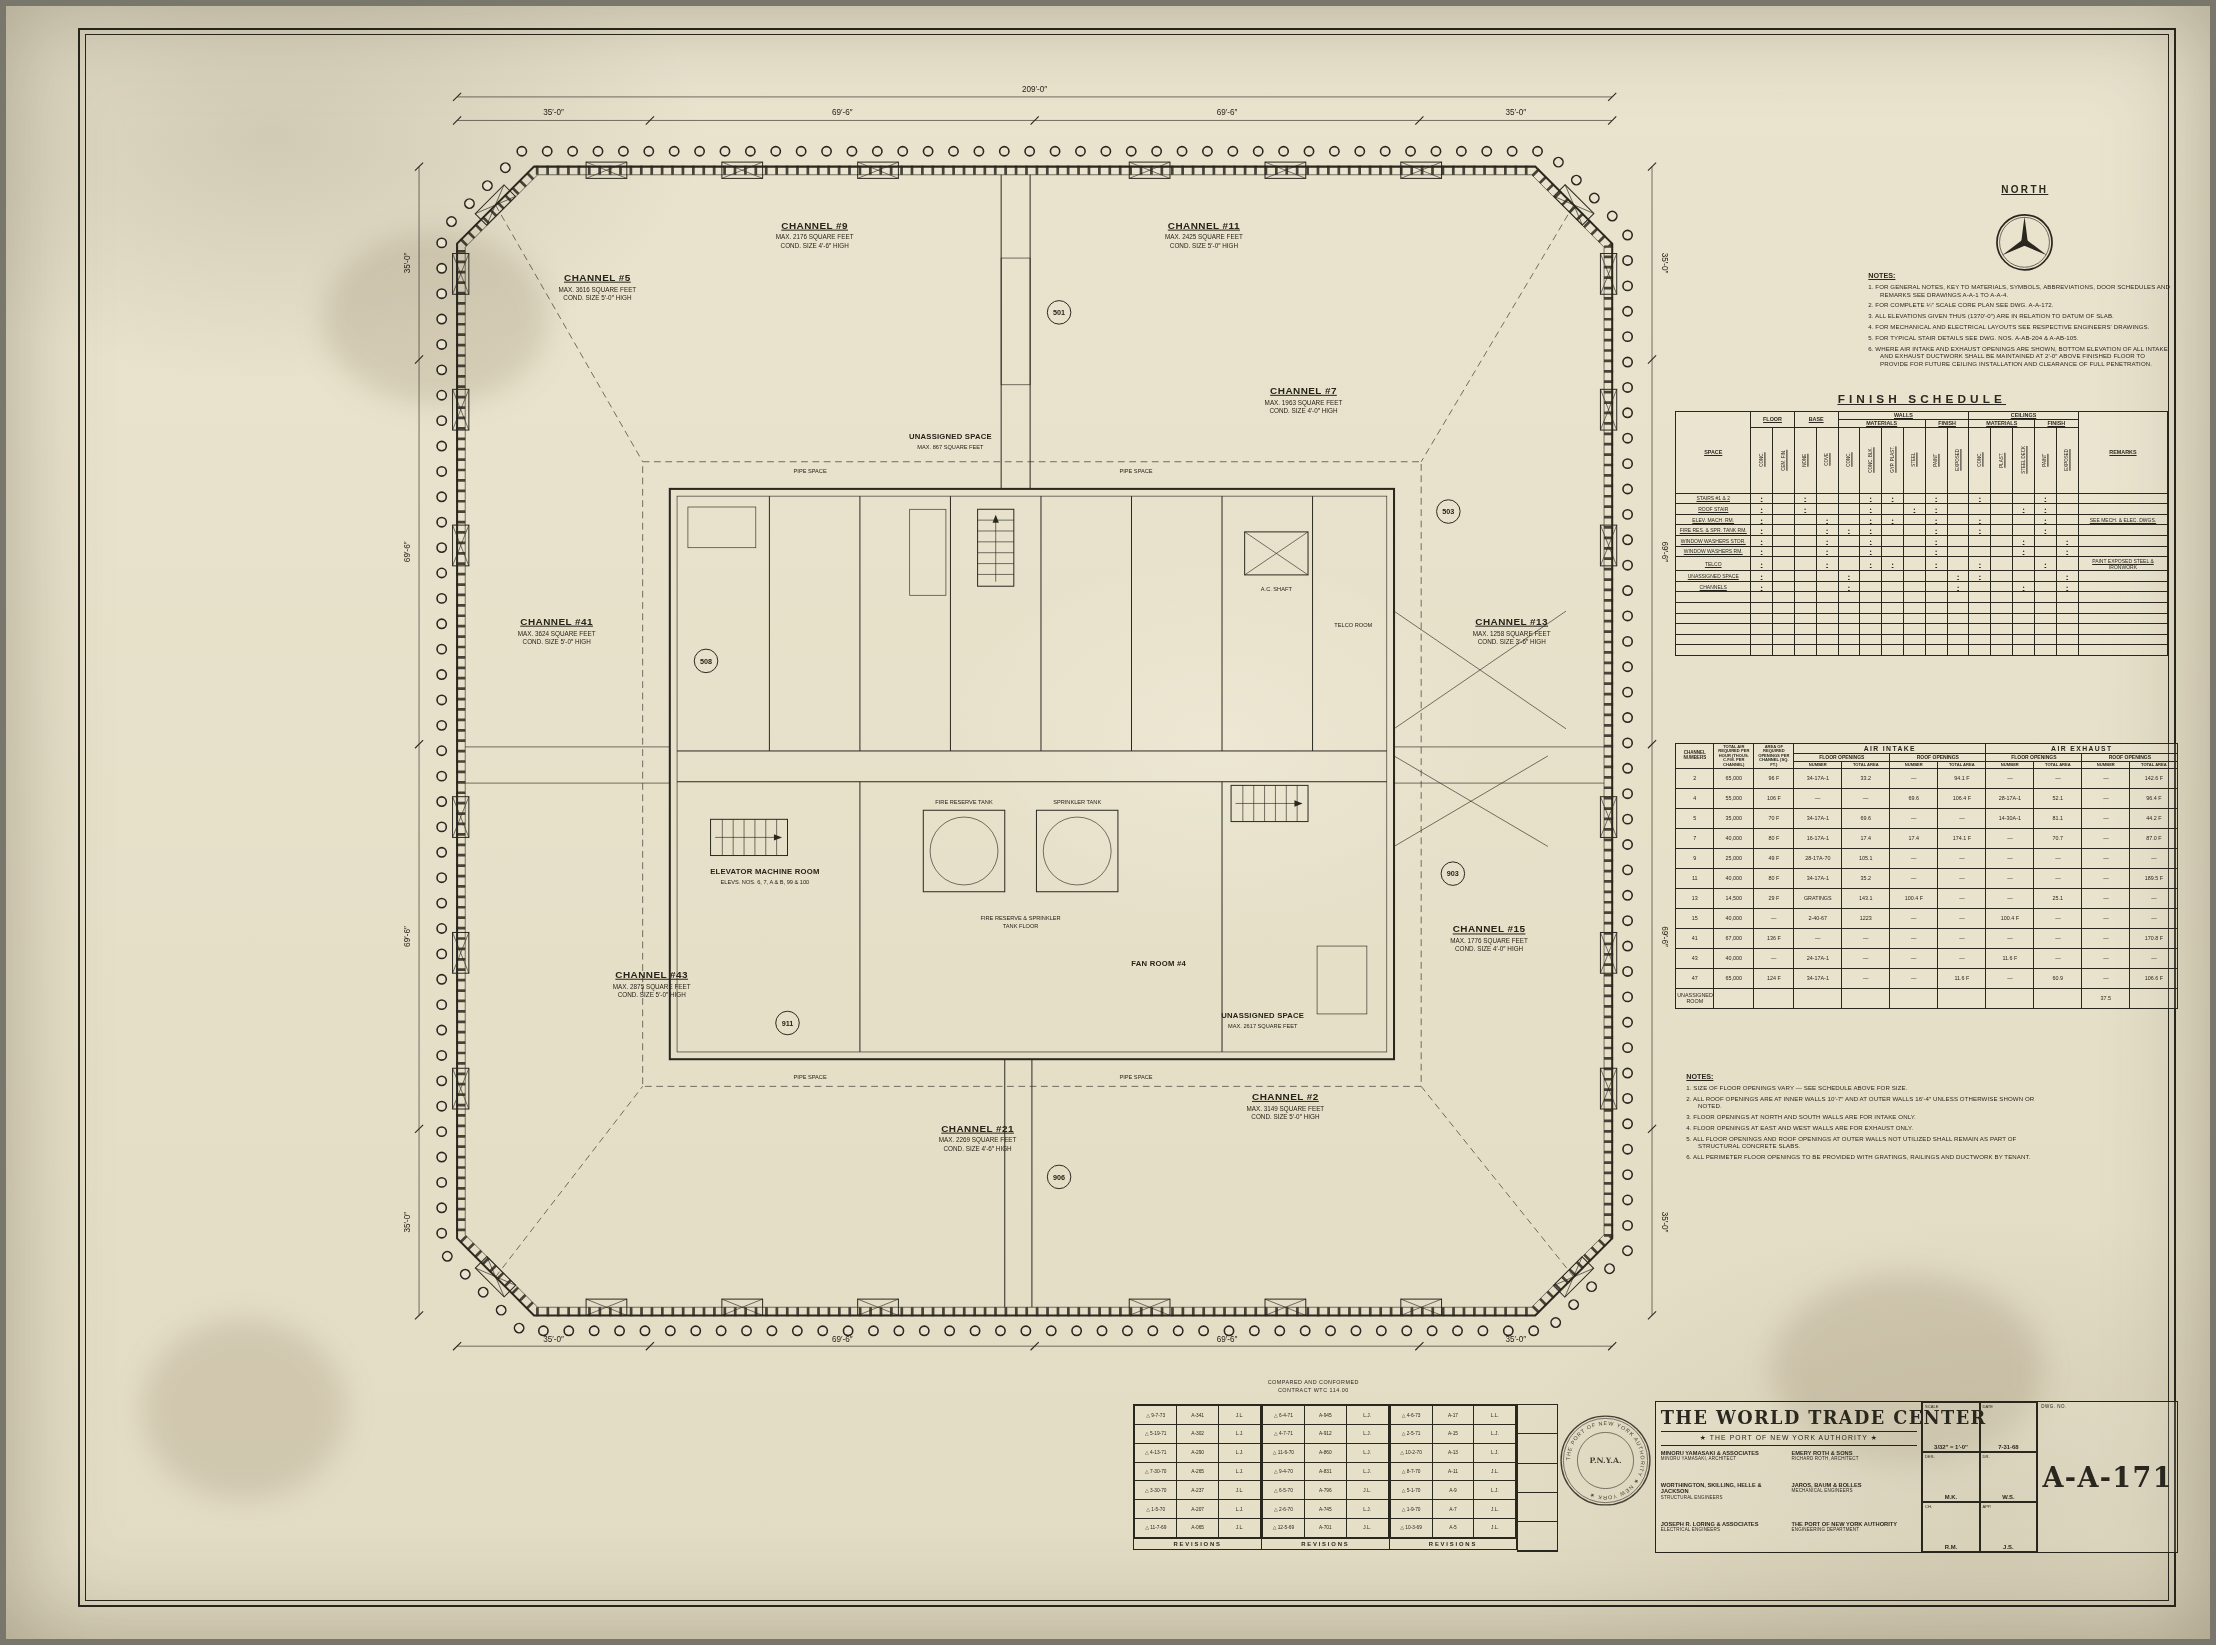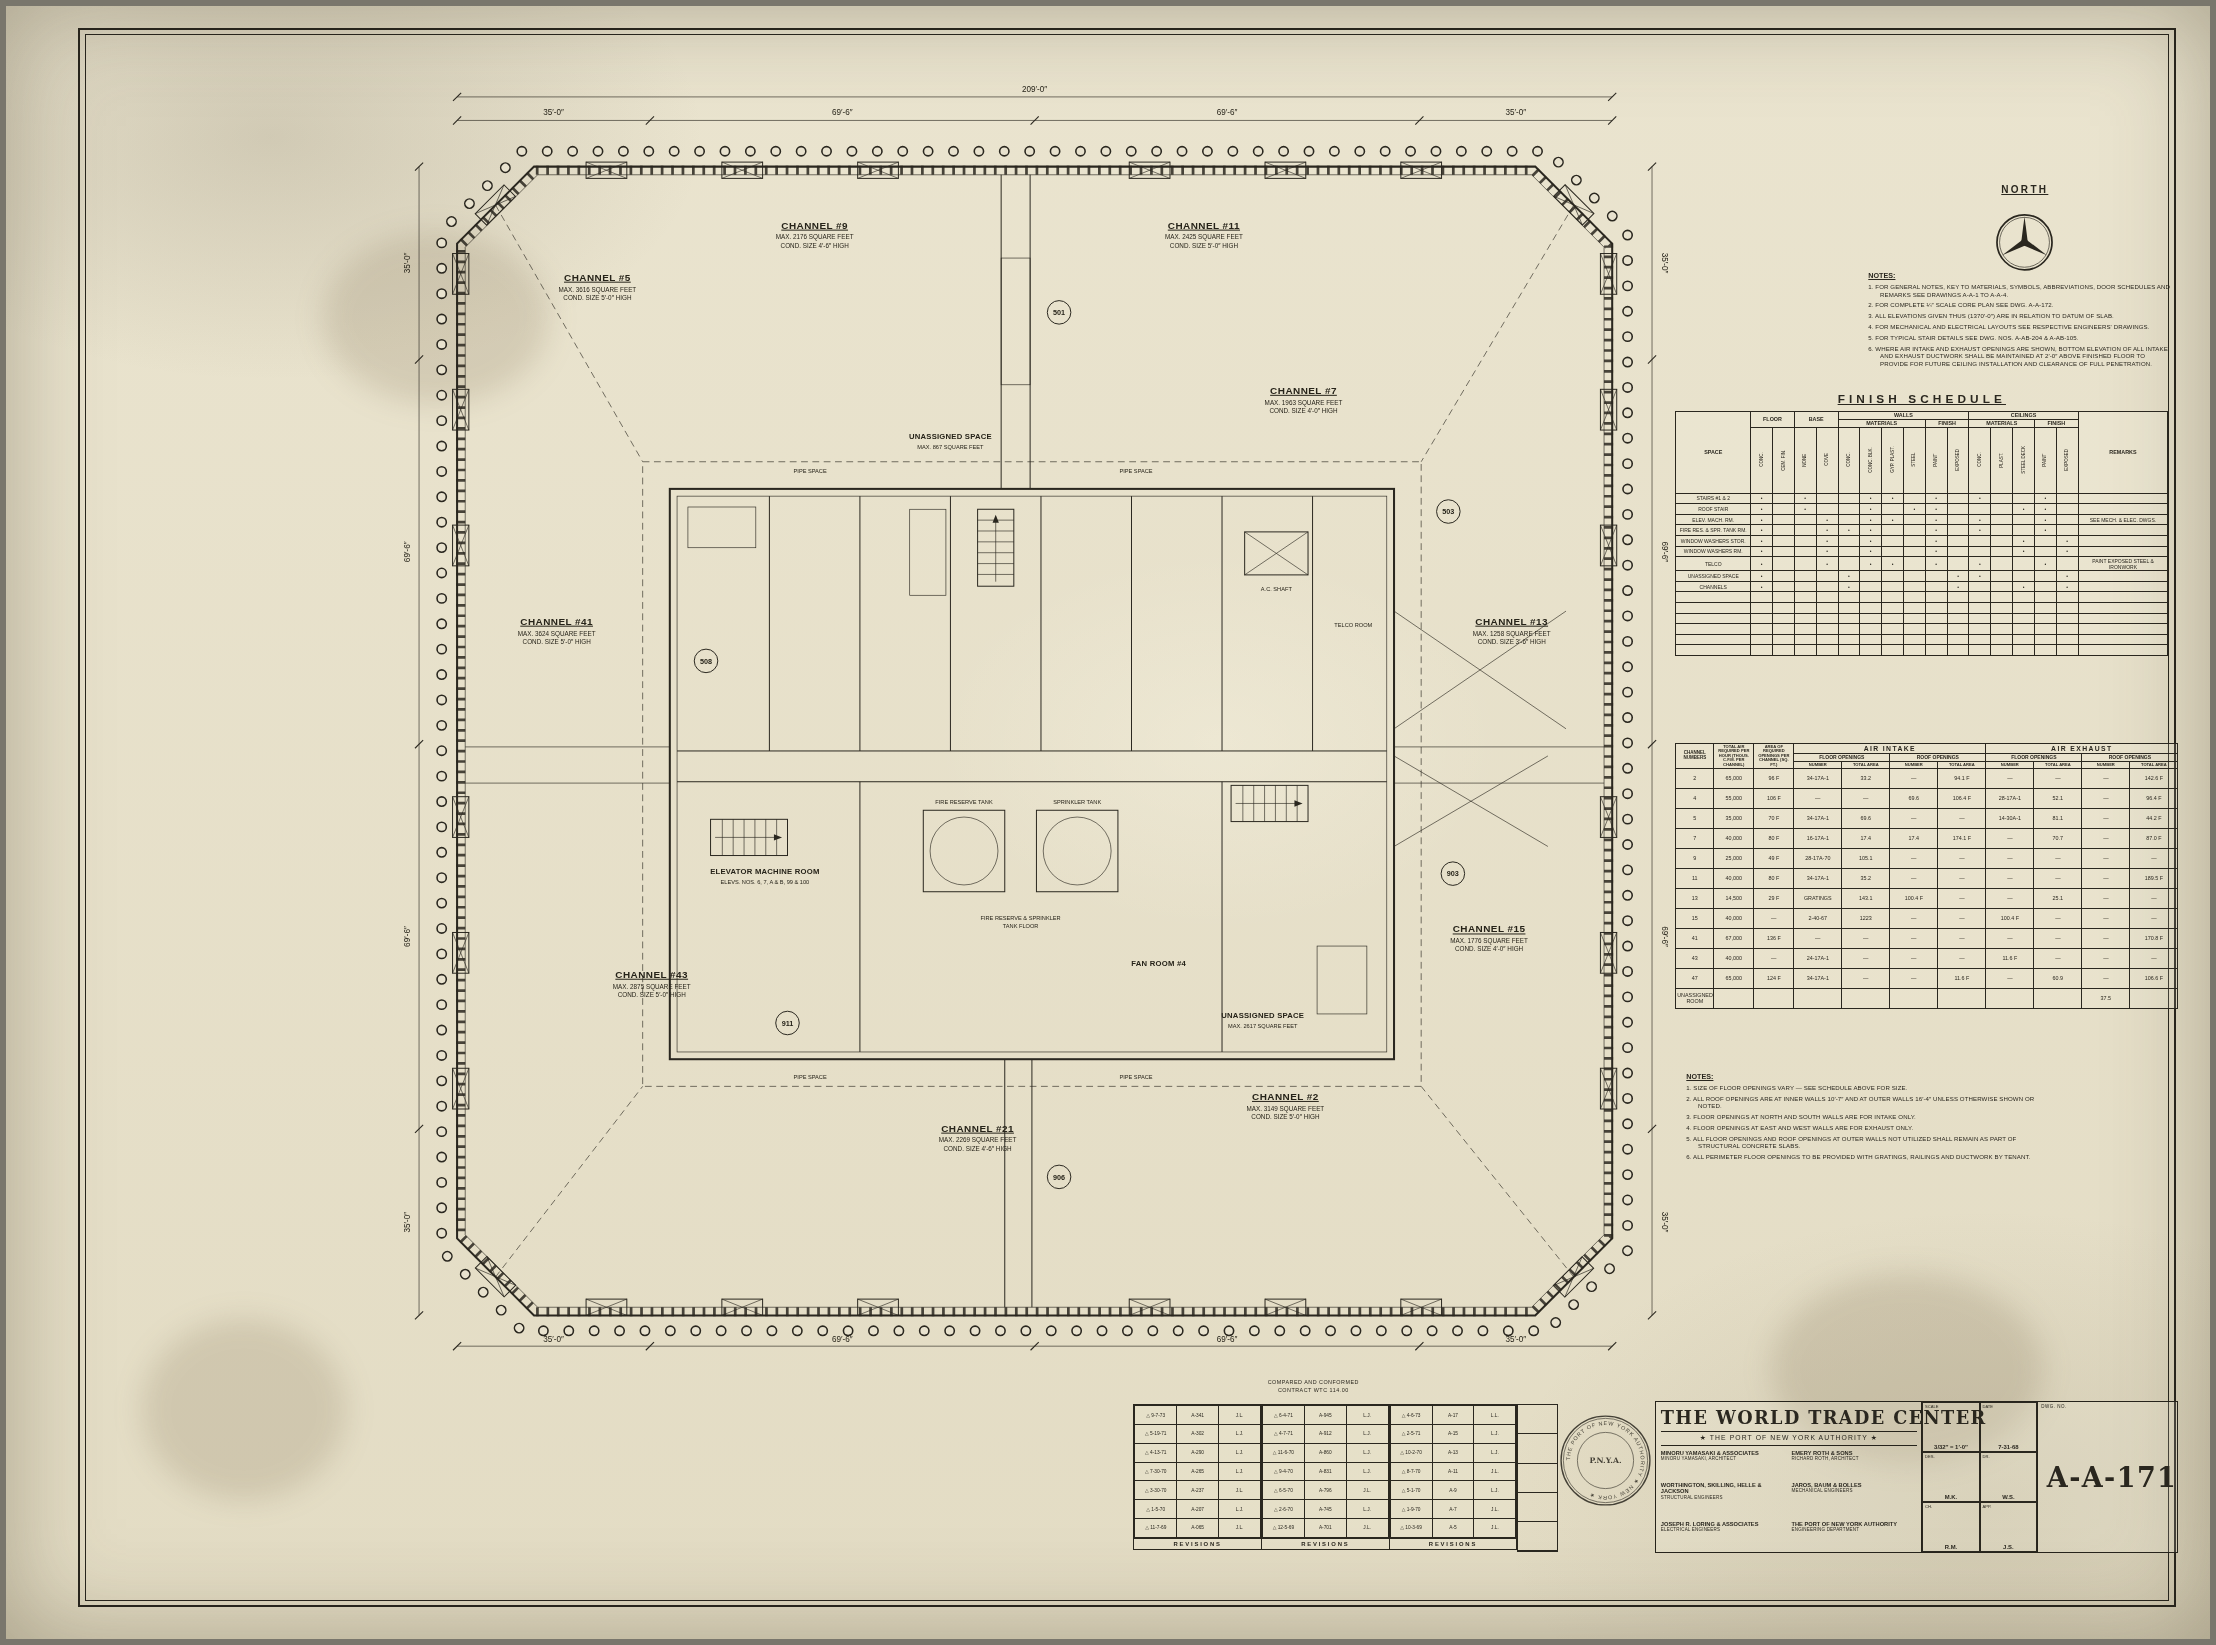--- a/index.html
+++ b/index.html
@@ -30,21 +30,21 @@
   .plan .tagtx{font-size:16px;font-weight:bold;text-anchor:middle}
 
   
   .north{position:absolute;left:1973px;top:178px;width:91px;text-align:center;}
   .north .nlabel{font-size:10px;letter-spacing:2.3px;font-weight:bold;text-decoration:underline;}
   .gen{position:absolute;left:1862px;top:265px;width:304px;}
   .panel-title{font-size:11.8px;letter-spacing:4.1px;font-weight:bold;text-align:center;text-decoration:underline;margin-bottom:4.5px;}
   .small-title{font-size:7.2px;font-weight:bold;text-decoration:underline;margin-bottom:2.7px;}
   .li{padding-left:11.8px;text-indent:-11.8px;margin-bottom:3.2px;font-size:6.1px;line-height:1.25;letter-spacing:0.1px;}
 
-  .finish{position:absolute;left:1669px;top:386px;width:493px;}
+  .finish{position:absolute;left:1669px;top:386px;width:493px;text-decoration:underline;}
   .finish table,.air table{width:100%;border-collapse:collapse;table-layout:fixed;border:1.4px solid #2a271f;background:rgba(255,252,240,.12);}
   .finish th,.finish td,.air th,.air td{border:0.5px solid #2a271f;padding:0.5px 0.9px;text-align:center;overflow:hidden;}
   .finish th{font-size:5.4px;} .finish td{font-size:5px;height:8.6px;}
   .finish .rot{height:63px;writing-mode:vertical-rl;transform:rotate(180deg);font-size:4.5px;font-weight:normal;}
   .air{position:absolute;left:1669px;top:737px;width:500px;}
   .air th{font-size:5px;line-height:1.1;} .air td{font-size:5.4px;height:18px;}
   .sched-notes{position:absolute;left:1680px;top:1066px;width:349px;}
 
   
   .caption{position:absolute;left:1180px;top:1372px;width:254px;text-align:center;font-size:5.4px;letter-spacing:0.5px;line-height:1.5;}
@@ -67,21 +67,21 @@
   .credit .role{font-size:4.5px;letter-spacing:0.2px;}
   .tb-right{flex:1;display:flex;flex-direction:column;}
   .tb-titlebox{flex:1.15;border-bottom:1.4px solid #26231b;position:relative;display:flex;align-items:center;justify-content:center;}
   .tiny-label{position:absolute;top:1.8px;left:3.2px;font-size:4.5px;letter-spacing:0.5px;}
   .tb-title{font-family:"DejaVu Serif",serif;font-style:italic;font-weight:bold;font-size:23.5px;text-decoration:underline;white-space:nowrap;}
   .tb-bottom{flex:1;display:flex;}
   .tb-fields{width:45%;border-right:1.4px solid #26231b;display:grid;grid-template-columns:1fr 1fr;grid-auto-rows:1fr;}
   .field{border:0.5px solid #2a271f;position:relative;display:flex;align-items:flex-end;justify-content:center;padding-bottom:1.4px;}
   .field .flabel{position:absolute;top:0.9px;left:1.8px;font-size:4.1px;}
   .field .fvalue{font-size:5.9px;font-weight:bold;}
-  .tb-dwg{flex:1;position:relative;display:flex;align-items:center;justify-content:flex-end;}
+  .tb-dwg{flex:1;position:relative;display:flex;align-items:center;justify-content:center;}
   .tb-dwg-no{font-family:"DejaVu Serif",serif;font-size:27px;font-weight:bold;letter-spacing:1.4px;}
 </style>
 </head>
 <body>
 
 <div class="page">
  <div class="sheet">
   <div class="stain" style="left:317px;top:226px;width:226px;height:172px;"></div>
   <div class="stain" style="left:1765px;top:1268px;width:272px;height:190px;"></div>
   <div class="stain" style="left:136px;top:1313px;width:204px;height:181px;"></div>

